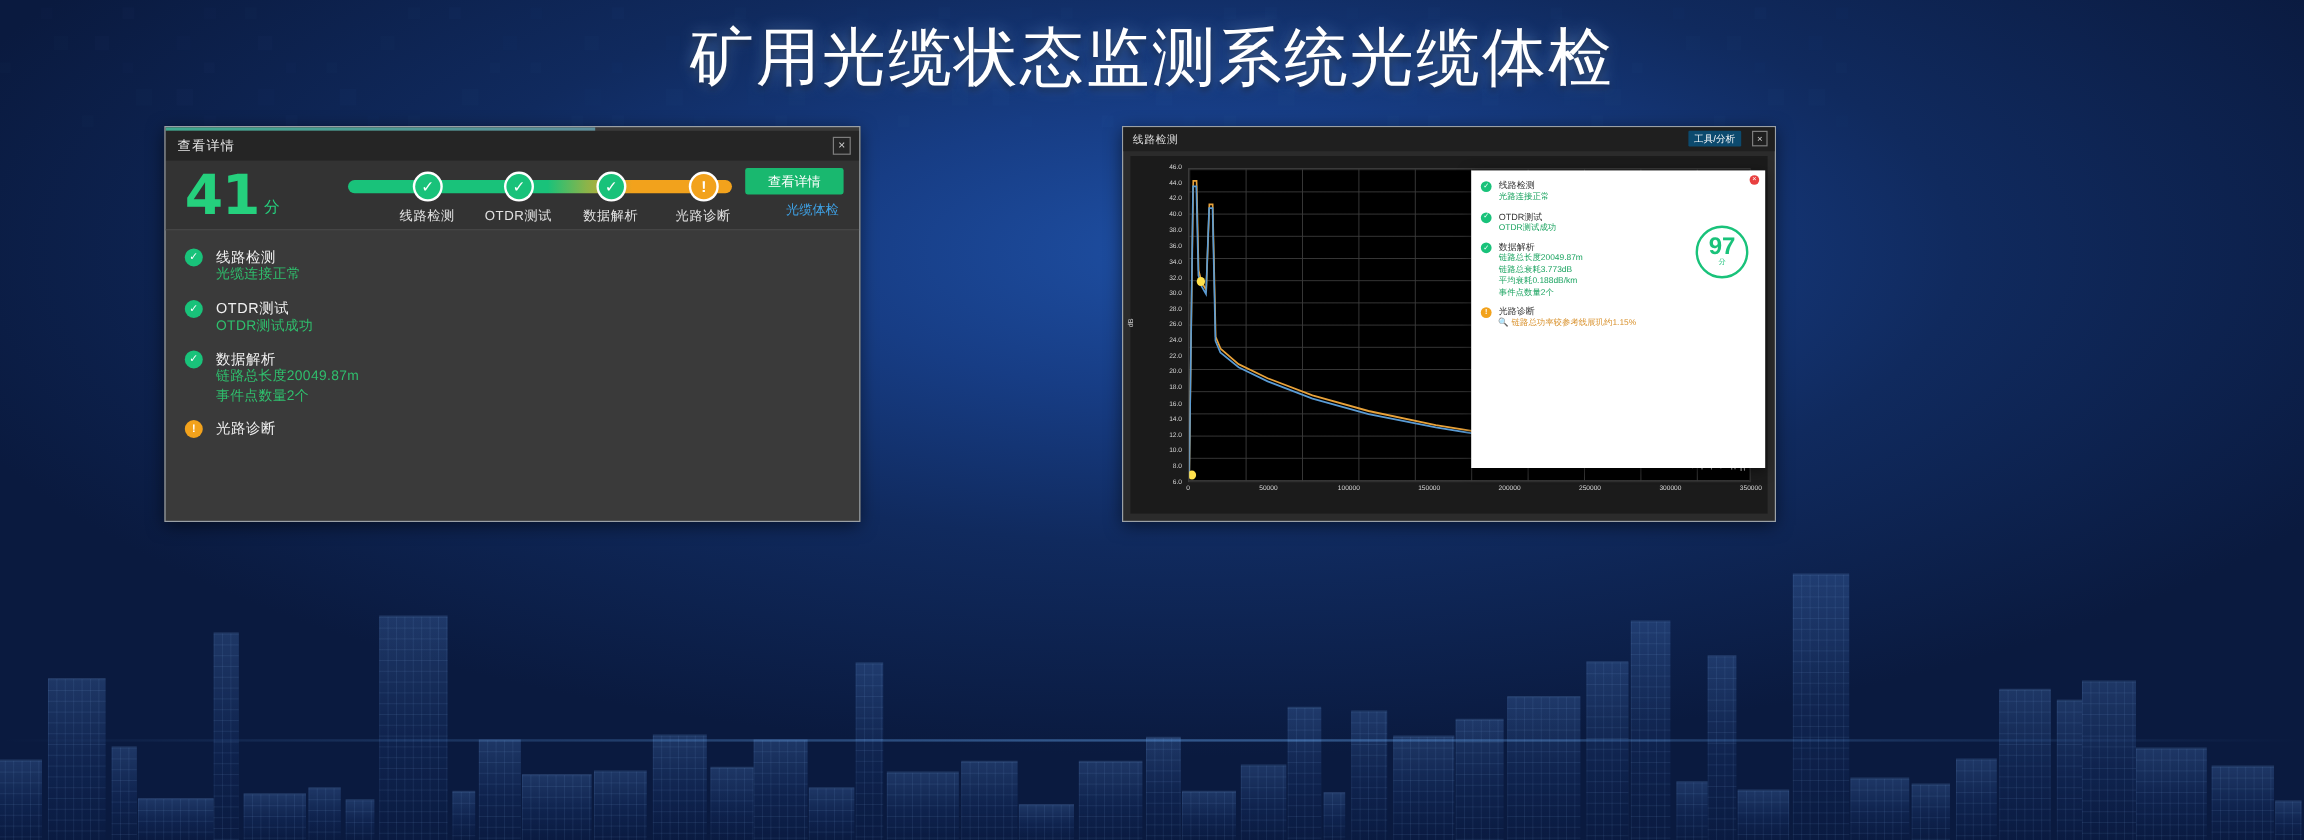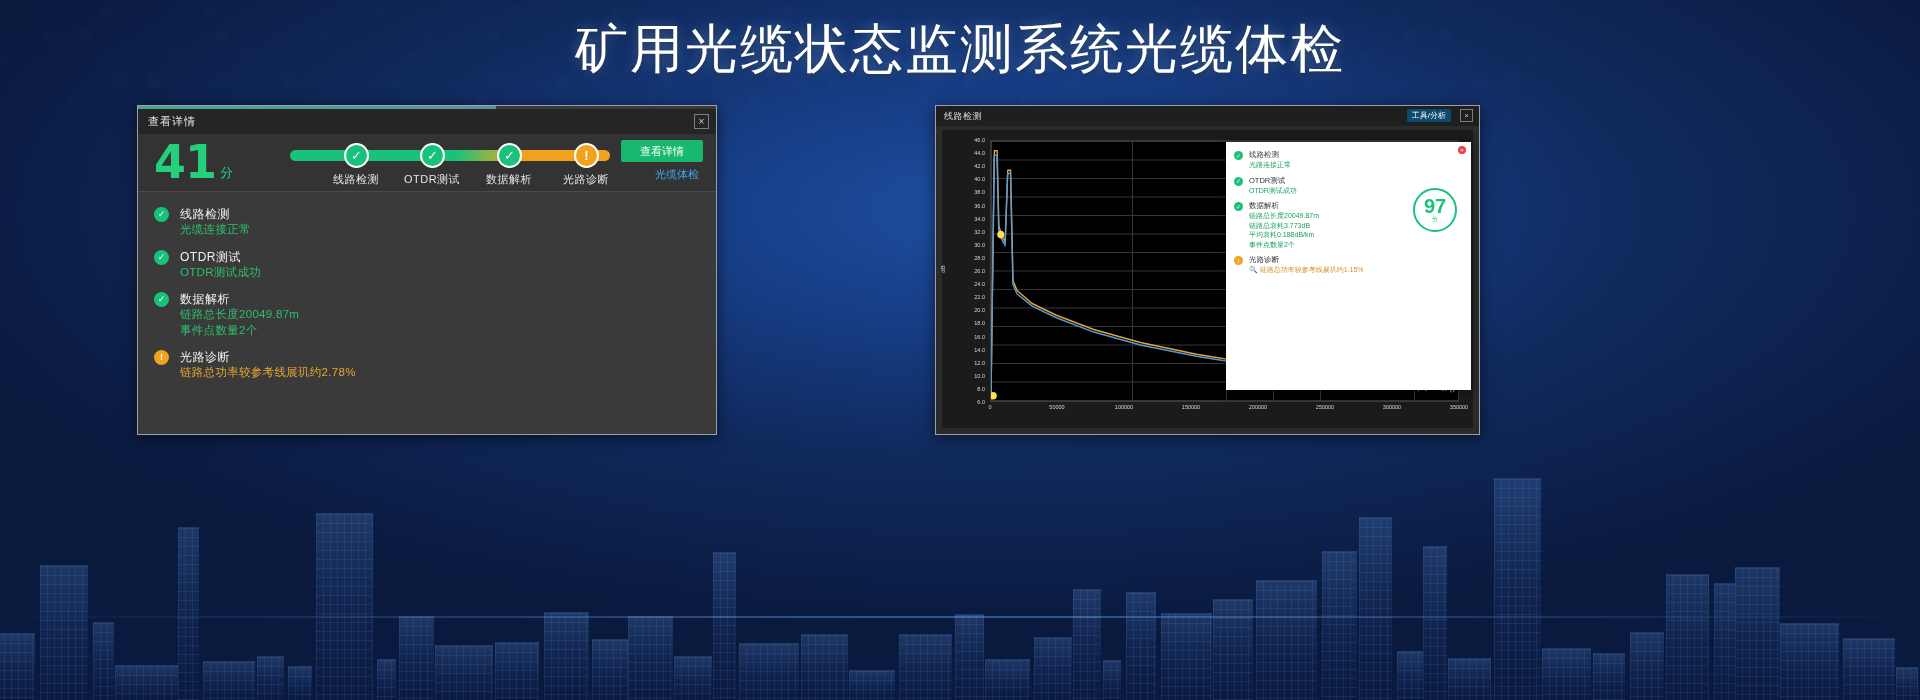--- a/index.html
+++ b/index.html
@@ -449,21 +449,20 @@
       </div>
       <div class="ck-item">
         <span class="ck-badge ok">✓</span>
         <div class="ck-title">数据解析</div>
         <div class="ck-line">链路总长度20049.87m</div>
         <div class="ck-line">事件点数量2个</div>
       </div>
       <div class="ck-item">
         <span class="ck-badge warn">!</span>
         <div class="ck-title">光路诊断</div>
-        <div class="ck-line warnline">链路总功率较参考线展玑约2.78%</div>
       </div>
     </div>
 </div>
 
 <div id="panelR">
   <div class="titlebar">
     <span class="t">线路检测</span>
     <span id="rTools">工具/分析</span>
     <span id="rClose">×</span>
   </div>

